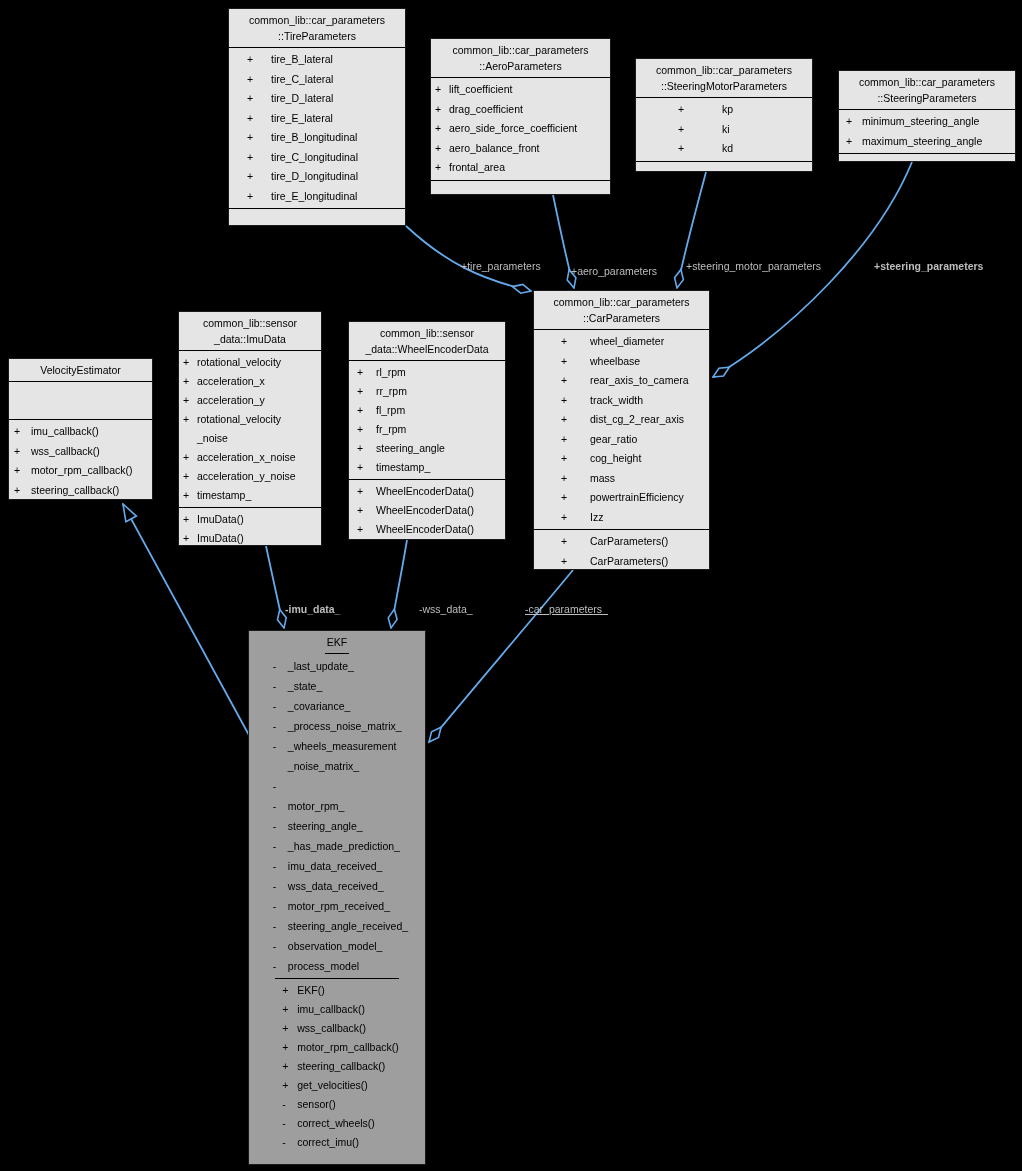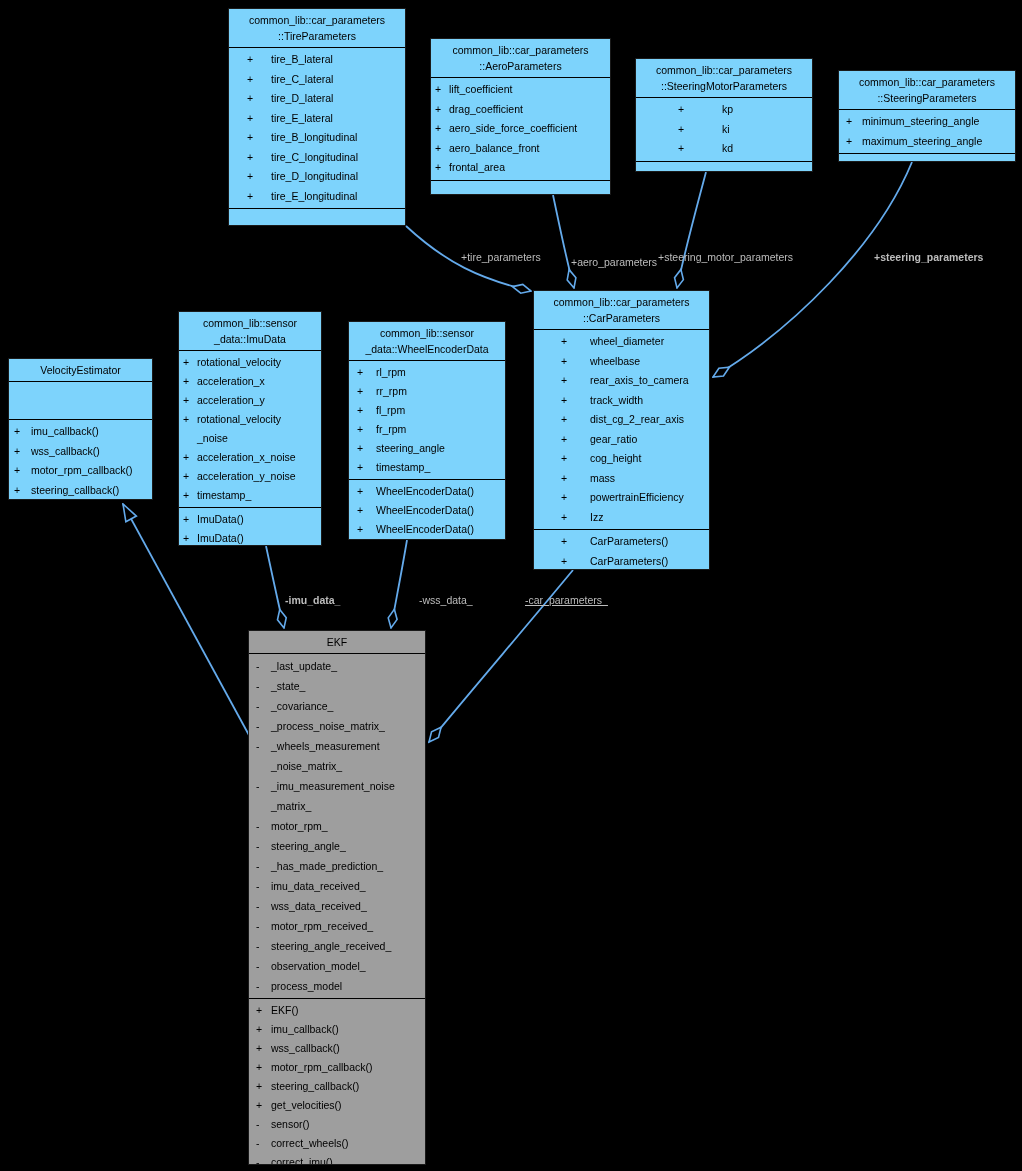--- a/index.html
+++ b/index.html
@@ -2,39 +2,39 @@
 <html><head>
 <meta charset="utf-8">
 <style>
   html,body{margin:0;padding:0;background:#000;}
   #canvas{
     position:relative;width:1022px;height:1171px;background:#000;
     font-family:"Liberation Sans","DejaVu Sans",sans-serif;overflow:hidden;
   }
   #edge-layer{position:absolute;left:0;top:0;width:1022px;height:1171px;}
   .uml-node{
-    position:absolute;box-sizing:border-box;background:#7dd3fc;border:1px solid #1a1a1a;
+    position:absolute;box-sizing:border-box;background:#e5e5e5;border:1px solid #1a1a1a;
     display:flex;flex-direction:column;color:#000;font-size:10.5px;overflow:hidden;
     --sp:5px;--sw:14px;--lh:19.5px;--lhm:19.5px;
   }
   .uml-node.highlight{background:#9e9e9e;}
   .uml-title{
     border-bottom:1px solid #000;text-align:center;white-space:pre-line;
     line-height:16px;padding:3px 2px;flex:0 0 auto;
   }
   .uml-attrs{padding:2px 0;flex:0 0 auto;}
   .uml-attrs.empty{min-height:17px;}
   .uml-methods{border-top:1px solid #000;padding:2px 0;flex:0 0 auto;}
   .uml-empty{border-top:1px solid #000;flex:1 1 auto;min-height:10px;}
   .uml-row{display:flex;line-height:var(--lh);padding-left:var(--sp);white-space:nowrap;}
   .uml-methods .uml-row{line-height:var(--lhm);}
   .uml-row .sym{flex:0 0 var(--sw);}
   .uml-row .nm{white-space:pre-line;}
   .edge-label{
-    position:absolute;color:#bdbdbd;font-size:10.5px;line-height:13px;white-space:nowrap;
+    position:absolute;color:#bdbdbd;font-size:10.5px;line-height:13px;white-space:nowrap;margin-top:9px;
   }
 </style>
 </head>
 <body>
 
 <div id="canvas">
   <svg id="edge-layer" width="1022" height="1171" viewBox="0 0 1022 1171">
     <defs>
       <marker id="m-diamond" markerUnits="userSpaceOnUse" markerWidth="22" markerHeight="13" refX="20.5" refY="6.5" orient="auto">
         <polygon points="1.5,6.5 11,2 20.5,6.5 11,11" fill="#000000" stroke="#64aaeb" stroke-width="1.6"></polygon>
@@ -319,21 +319,21 @@
           <div class="uml-row">
             <span class="sym">+</span>
             <span class="nm">CarParameters()</span>
           </div>
           <div class="uml-row">
             <span class="sym">+</span>
             <span class="nm">CarParameters()</span>
           </div>
         </div>
       </div>
-      <div class="uml-node highlight" style="left: 248px; top: 630px; width: 178px; height: 535px; --sp: 7px; --sw: 15px; --lh: 20px; --lhm: 19px;">
+      <div class="uml-node highlight" style="left: 248px; top: 630px; width: 178px; height: 535px; align-items: center; --sp: 7px; --sw: 15px; --lh: 20px; --lhm: 19px;">
         <div class="uml-title">EKF</div>
         <div class="uml-attrs">
           <div class="uml-row">
             <span class="sym">-</span>
             <span class="nm">_last_update_</span>
           </div>
           <div class="uml-row">
             <span class="sym">-</span>
             <span class="nm">_state_</span>
           </div>
@@ -345,22 +345,20 @@
             <span class="sym">-</span>
             <span class="nm">_process_noise_matrix_</span>
           </div>
           <div class="uml-row">
             <span class="sym">-</span>
             <span class="nm">_wheels_measurement
 _noise_matrix_</span>
           </div>
           <div class="uml-row">
             <span class="sym">-</span>
-            <span class="nm">_imu_measurement_noise
-_matrix_</span>
           </div>
           <div class="uml-row">
             <span class="sym">-</span>
             <span class="nm">motor_rpm_</span>
           </div>
           <div class="uml-row">
             <span class="sym">-</span>
             <span class="nm">steering_angle_</span>
           </div>
           <div class="uml-row">
@@ -428,19 +426,19 @@
           <div class="uml-row">
             <span class="sym">-</span>
             <span class="nm">correct_imu()</span>
           </div>
         </div>
       </div>
     </div>
   <div id="edge-labels">
       <div class="edge-label" style="left: 461px; top: 251px;">+tire_parameters</div>
       <div class="edge-label" style="left: 571px; top: 256px;">+aero_parameters</div>
-      <div class="edge-label" style="left: 658px; top: 251px; text-align: right;">+steering_motor_parameters</div>
+      <div class="edge-label" style="left: 686px; top: 251px; text-align: right;">+steering_motor_parameters</div>
       <div class="edge-label" style="left: 874px; top: 251px; font-weight: bold;">+steering_parameters</div>
       <div class="edge-label" style="left: 285px; top: 594px; font-weight: bold;">-imu_data_</div>
       <div class="edge-label" style="left: 419px; top: 594px;">-wss_data_</div>
       <div class="edge-label" style="left: 525px; top: 594px; text-decoration: underline;">-car_parameters_</div>
     </div>
 </div>
 
 </body></html>

